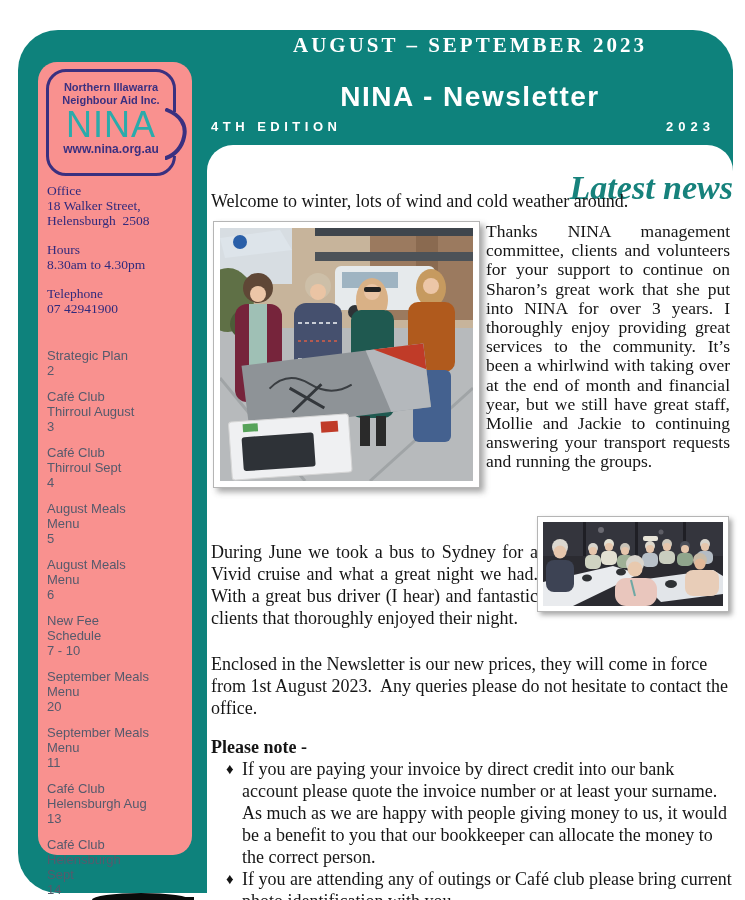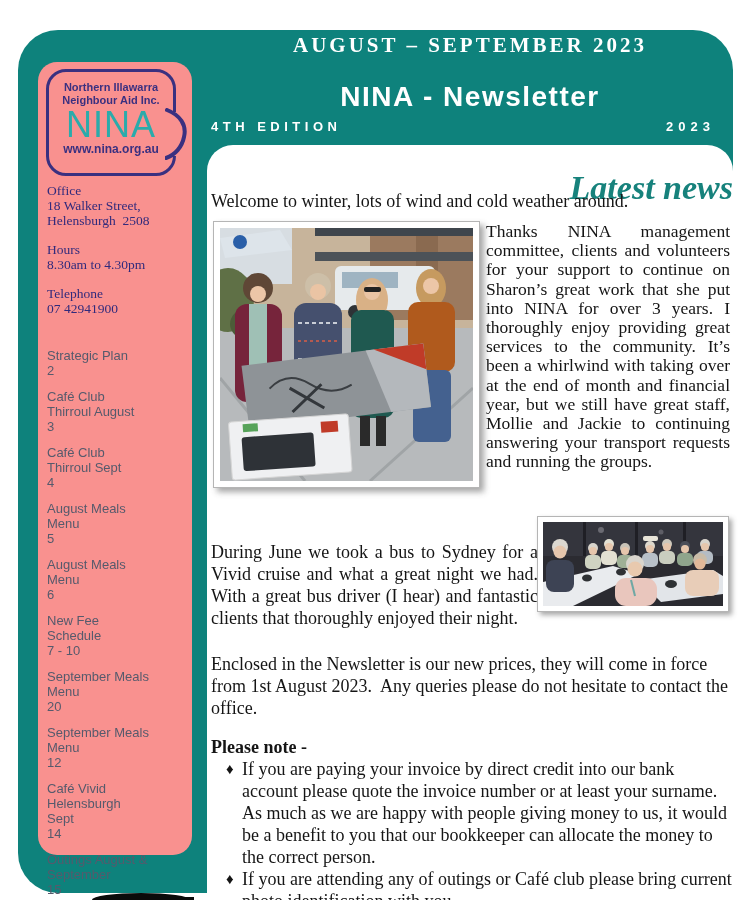--- a/index.html
+++ b/index.html
@@ -140,24 +140,28 @@
         <div class="toc-row">
           <div class="toc-label">New Fee Schedule</div>
           <div class="toc-page">7 - 10</div>
         </div>
         <div class="toc-row">
           <div class="toc-label">September Meals Menu</div>
           <div class="toc-page">20</div>
         </div>
         <div class="toc-row">
           <div class="toc-label">September Meals Menu</div>
-          <div class="toc-page">12</div>
-        </div>
-        <div class="toc-row">
-          <div class="toc-label">Café Vivid Helensburgh Sept</div>
+          <div class="toc-page">11</div>
+        </div>
+        <div class="toc-row">
+          <div class="toc-label">Café Club Helensburgh Aug</div>
+          <div class="toc-page">13</div>
+        </div>
+        <div class="toc-row">
+          <div class="toc-label">Café Club Helensburgh Sept</div>
           <div class="toc-page">14</div>
         </div>
         <div class="toc-row">
           <div class="toc-label">Outings August &amp; September</div>
           <div class="toc-page">15</div>
         </div>
         <div class="toc-row">
           <div class="toc-label">Shopping</div>
           <div class="toc-page">16</div>
         </div>

